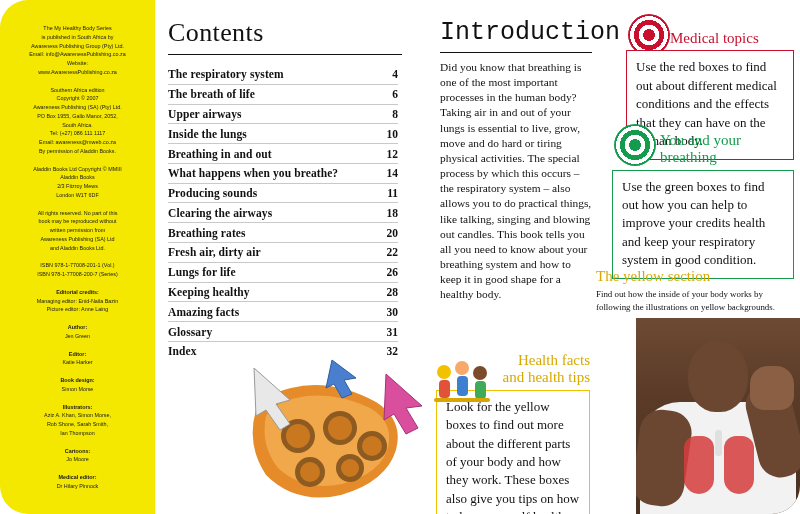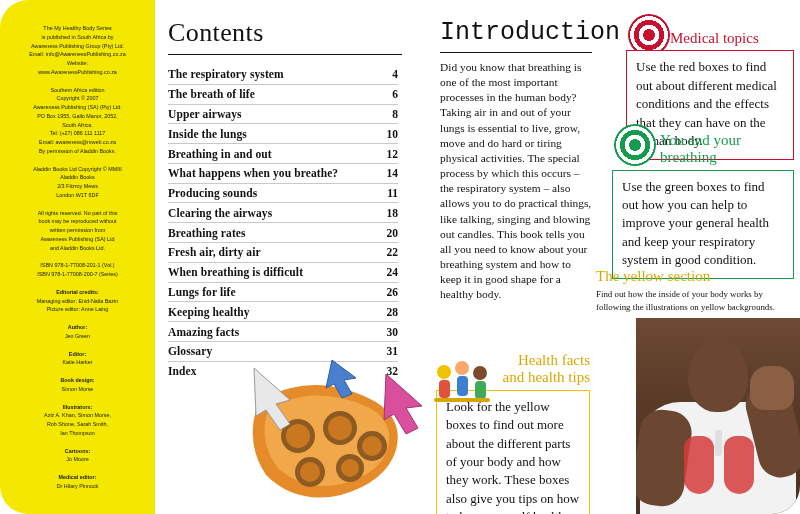--- a/index.html
+++ b/index.html
@@ -268,24 +268,20 @@
     </div>
     <div class="toc-row">
       <span class="t">Breathing rates</span>
       <span class="p">20</span>
     </div>
     <div class="toc-row">
       <span class="t">Fresh air, dirty air</span>
       <span class="p">22</span>
     </div>
     <div class="toc-row">
-      <span class="t">When breathing is difficult</span>
-      <span class="p">24</span>
-    </div>
-    <div class="toc-row">
       <span class="t">Lungs for life</span>
       <span class="p">26</span>
     </div>
     <div class="toc-row">
       <span class="t">Keeping healthy</span>
       <span class="p">28</span>
     </div>
     <div class="toc-row">
       <span class="t">Amazing facts</span>
       <span class="p">30</span>
@@ -309,21 +305,21 @@
   <div class="target t-red"></div>
   <div class="callout cal-red">
     <div class="title">Medical topics</div>
     <div class="box">Use the red boxes to find out about different medical conditions and the effects that they can have on the human body.</div>
   </div>
 
   <div class="target t-green"></div>
   <div class="callout cal-green">
     <div class="title" style="white-space:pre-line">You and your
 breathing</div>
-    <div class="box">Use the green boxes to find out how you can help to improve your general health and keep your respiratory system in good condition.</div>
+    <div class="box">Use the green boxes to find out how you can help to improve your credits health and keep your respiratory system in good condition.</div>
   </div>
 
   <div class="callout cal-yellow">
     <div class="title">The yellow section</div>
     <div class="body">Find out how the inside of your body works by following the illustrations on yellow backgrounds.</div>
   </div>
 
   <div class="callout cal-health">
     <div class="title" style="white-space:pre-line">Health facts
 and health tips</div>

